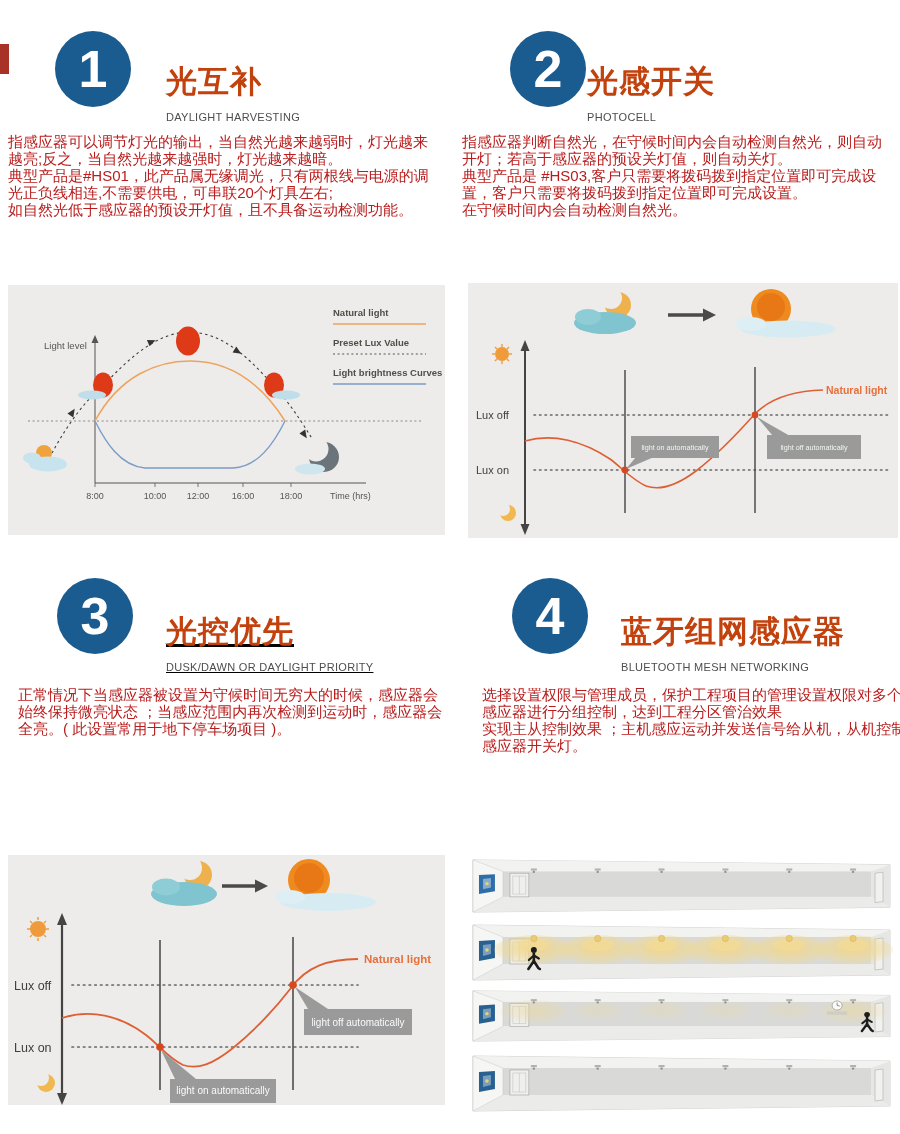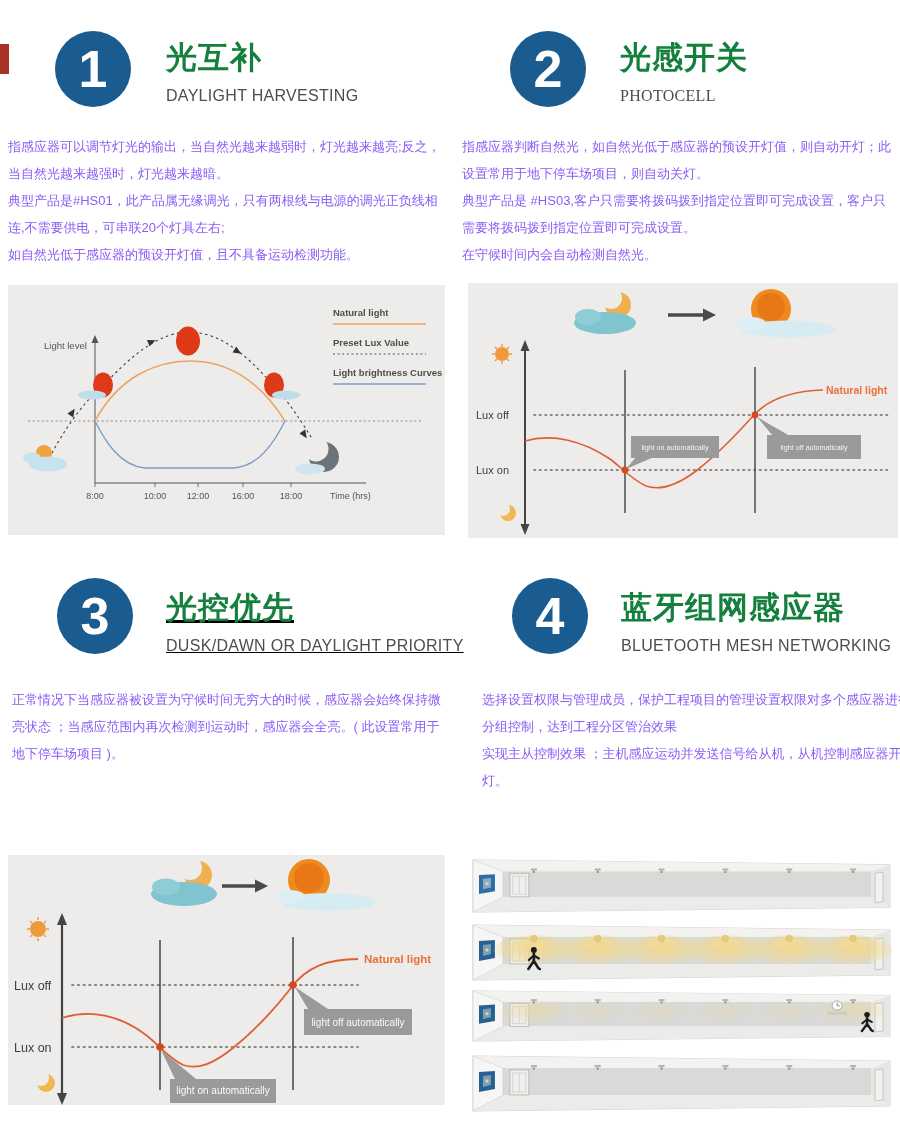--- a/index.html
+++ b/index.html
@@ -3,23 +3,23 @@
 <meta charset="utf-8">
 <style>
   html,body{margin:0;padding:0;background:#fff;}
   .page{position:relative;width:900px;height:1134px;background:#ffffff;overflow:hidden;
         font-family:"Liberation Sans","DejaVu Sans",sans-serif;}
   .red-mark{position:absolute;left:0;top:44px;width:9px;height:30px;background:#a93226;}
   .num-circle{position:absolute;width:76px;height:76px;border-radius:50%;background:#1a5c8f;
               color:#ffffff;display:flex;align-items:center;justify-content:center;
               font-size:52px;font-weight:bold;line-height:1;}
   .head{position:absolute;}
-  .head .title{font-size:31px;font-weight:bold;color:#15803d;letter-spacing:1px;line-height:40px;}
-  .head .subtitle{font-size:16px;color:#4d4d4d;margin-top:9px;letter-spacing:0.3px;}
-  .body-text{position:absolute;width:433px;font-size:13px;line-height:27px;color:#8b5cf6;}
+  .head .title{font-size:31px;font-weight:bold;color:#c2410c;letter-spacing:1px;line-height:40px;margin-top:24px;}
+  .head .subtitle{font-size:11px;color:#4d4d4d;margin-top:9px;letter-spacing:0.3px;}
+  .body-text{position:absolute;width:433px;font-size:15px;line-height:17px;color:#b91c1c;}
   .body-text p{margin:0;}
   .panel{position:absolute;display:block;}
   svg text{font-family:"Liberation Sans","DejaVu Sans",sans-serif;}
 </style>
 </head>
 <body>
 
 <div class="page">
 
   <svg width="0" height="0" style="position:absolute" aria-hidden="true">
@@ -49,32 +49,32 @@
     <span>1</span>
   </div>
   <div class="head" style="left:166px;top:38px;">
     <div class="title">光互补</div>
     <div class="subtitle">DAYLIGHT HARVESTING</div>
   </div>
 
   <div class="num-circle" style="left:510px;top:31px;">
     <span>2</span>
   </div>
-  <div class="head" style="left:620px;top:38px;font-family:Liberation Serif, serif;">
+  <div class="head" style="left:587px;top:38px;">
     <div class="title">光感开关</div>
     <div class="subtitle">PHOTOCELL</div>
   </div>
 
   <div class="body-text" style="left:8px;top:133px;">
     <p>指感应器可以调节灯光的输出，当自然光越来越弱时，灯光越来越亮;反之，当自然光越来越强时，灯光越来越暗。</p>
     <p>典型产品是#HS01，此产品属无缘调光，只有两根线与电源的调光正负线相连,不需要供电，可串联20个灯具左右;</p>
     <p>如自然光低于感应器的预设开灯值，且不具备运动检测功能。</p>
   </div>
   <div class="body-text" style="left:462px;top:133px;">
-    <p>指感应器判断自然光，如自然光低于感应器的预设开灯值，则自动开灯；此设置常用于地下停车场项目，则自动关灯。</p>
+    <p>指感应器判断自然光，在守候时间内会自动检测自然光，则自动开灯；若高于感应器的预设关灯值，则自动关灯。</p>
     <p>典型产品是 #HS03,客户只需要将拨码拨到指定位置即可完成设置，客户只需要将拨码拨到指定位置即可完成设置。</p>
     <p>在守候时间内会自动检测自然光。</p>
   </div>
 
   <svg class="panel" style="left:8px;top:285px;" width="437" height="250" viewBox="0 0 437 250">
     <rect width="437" height="250" fill="#edecea"></rect>
 
     <path d="M44,168 C56,146 74,118 94,102 C120,74 148,48 180,47 C214,47 240,72 264,99 C286,122 300,148 312,166" fill="none" stroke="#3f3f3f" stroke-width="1.1" stroke-dasharray="2.5 3.2"></path>
     <g fill="#333333">
       <polygon points="0,-5 -3.5,3 3.5,3" transform="translate(64,128) rotate(33)"></polygon>
@@ -214,21 +214,21 @@
   </div>
 
   <div class="num-circle" style="left:512px;top:578px;">
     <span>4</span>
   </div>
   <div class="head" style="left:621px;top:588px;">
     <div class="title">蓝牙组网感应器</div>
     <div class="subtitle">BLUETOOTH MESH NETWORKING</div>
   </div>
 
-  <div class="body-text" style="left:12px;top:686px;">
+  <div class="body-text" style="left:18px;top:686px;">
     <p>正常情况下当感应器被设置为守候时间无穷大的时候，感应器会始终保持微亮状态 ；当感应范围内再次检测到运动时，感应器会全亮。( 此设置常用于地下停车场项目 )。</p>
   </div>
   <div class="body-text" style="left:482px;top:686px;">
     <p>选择设置权限与管理成员，保护工程项目的管理设置权限对多个感应器进行分组控制，达到工程分区管治效果</p>
     <p>实现主从控制效果 ；主机感应运动并发送信号给从机，从机控制感应器开关灯。</p>
   </div>
 
   <svg class="panel" style="left:8px;top:855px;" width="437" height="250" viewBox="0 0 437 250">
     <rect width="437" height="250" fill="#edecea"></rect>
     <g>

